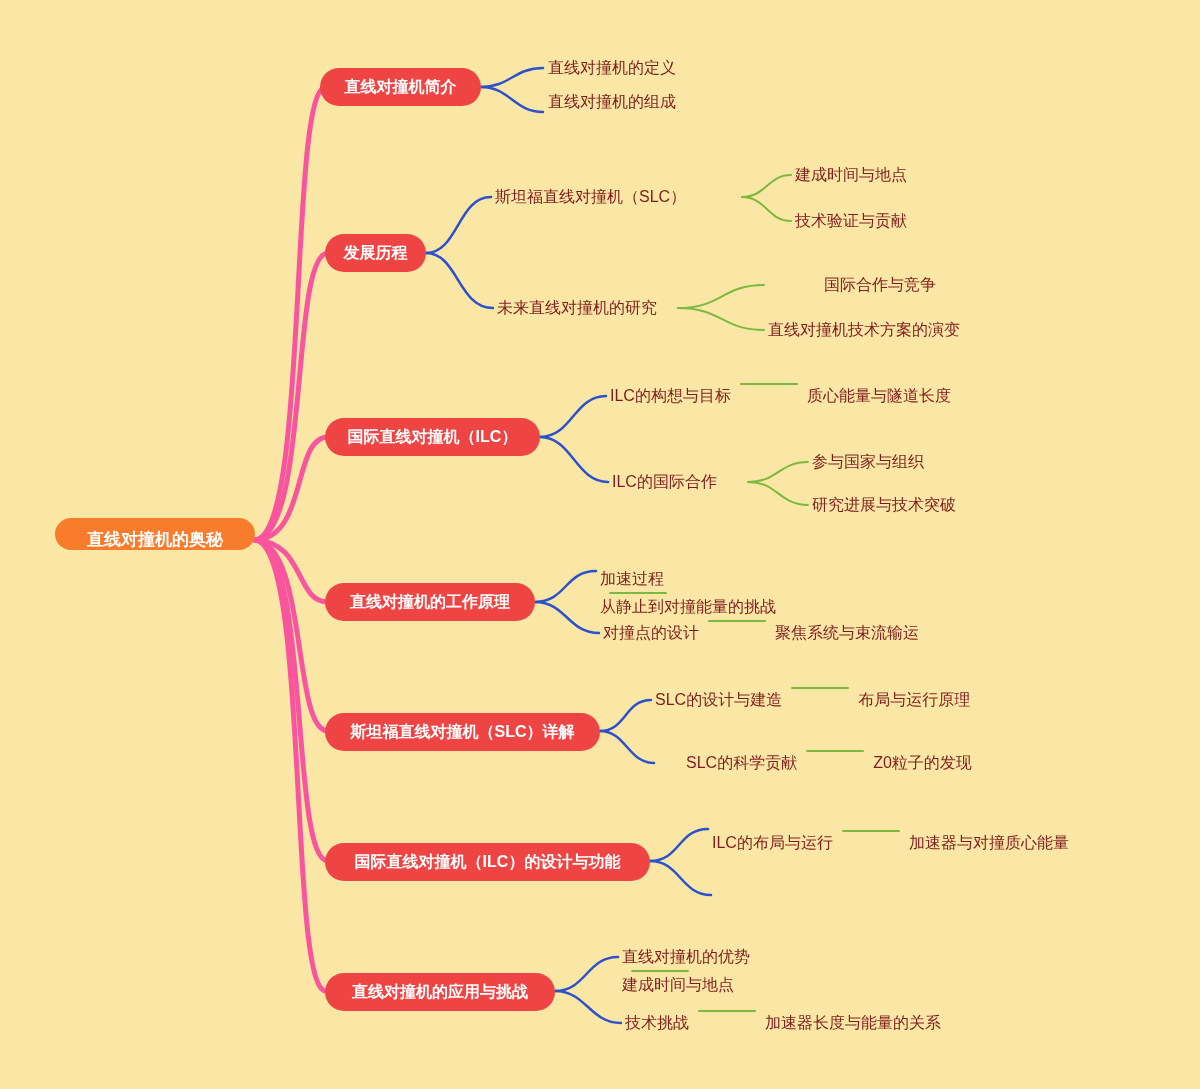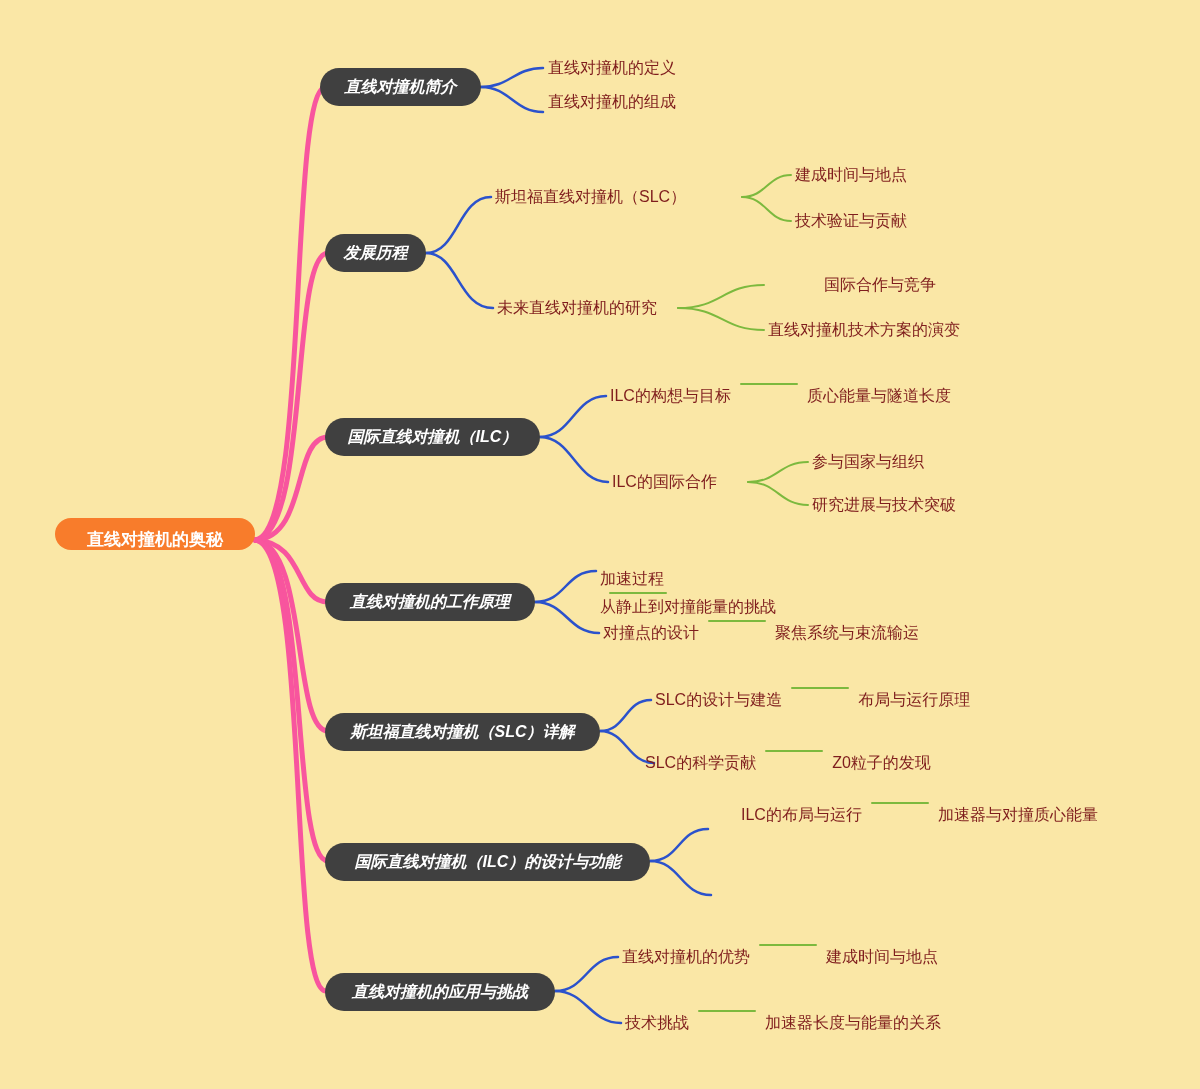--- a/index.html
+++ b/index.html
@@ -4,22 +4,22 @@
 <style>
   html,body { margin:0; padding:0; background:#FAE7A6; font-family:"Liberation Sans", sans-serif; }
   .map { position:relative; width:1200px; height:1089px; background:#FAE7A6; overflow:hidden; }
   svg.connectors { position:absolute; left:0; top:0; width:1200px; height:1089px; }
   .node { position:absolute; white-space:nowrap; box-sizing:border-box; }
   .root-node {
     background:#F87C2B; color:#ffffff; font-size:17px; font-weight:bold;
     height:32px; line-height:44px; width:200px; text-align:center; border-radius:22px;
   }
   .branch-node {
-    background:#404040; color:#ffffff; font-size:16px; font-weight:bold;
-    height:38px; line-height:38px; text-align:center; border-radius:19px;font-style:italic;
+    background:#ef4444; color:#ffffff; font-size:16px; font-weight:bold;
+    height:38px; line-height:38px; text-align:center; border-radius:19px;
   }
   .leaf-text { color:#7f1d1d; font-size:16px; font-weight:500; line-height:22px; white-space:nowrap; }
   .row { position:absolute; display:flex; align-items:flex-start; height:26px; white-space:nowrap; }
   .row .leaf-text { line-height:26px; }
   .hline { width:58px; height:2px; background:#7CB93E; margin:0 9px; flex:none; border-radius:1px; }
 </style>
 </head>
 <body>
 
 <div class="map">
@@ -101,33 +101,33 @@
     <span class="leaf-text">对撞点的设计</span>
     <span class="hline"></span>
     <span class="leaf-text">聚焦系统与束流输运</span>
   </div>
 
   <div class="row" style="left:655px;top:687px;">
     <span class="leaf-text">SLC的设计与建造</span>
     <span class="hline"></span>
     <span class="leaf-text">布局与运行原理</span>
   </div>
-  <div class="row" style="left:645px;top:750px;">
+  <div class="row" style="left:686px;top:750px;">
     <span class="leaf-text">SLC的科学贡献</span>
     <span class="hline"></span>
     <span class="leaf-text">Z0粒子的发现</span>
   </div>
 
-  <div class="row" style="left:712px;top:802px;margin-left:29px;">
+  <div class="row" style="left:712px;top:830px;">
     <span class="leaf-text">ILC的布局与运行</span>
     <span class="hline"></span>
     <span class="leaf-text">加速器与对撞质心能量</span>
   </div>
 
-  <div class="row" style="left:622px;top:944px;">
+  <div class="row" style="left:622px;top:944px;flex-direction:column;">
     <span class="leaf-text">直线对撞机的优势</span>
     <span class="hline"></span>
     <span class="leaf-text">建成时间与地点</span>
   </div>
   <div class="row" style="left:625px;top:1010px;">
     <span class="leaf-text">技术挑战</span>
     <span class="hline"></span>
     <span class="leaf-text">加速器长度与能量的关系</span>
   </div>
 

